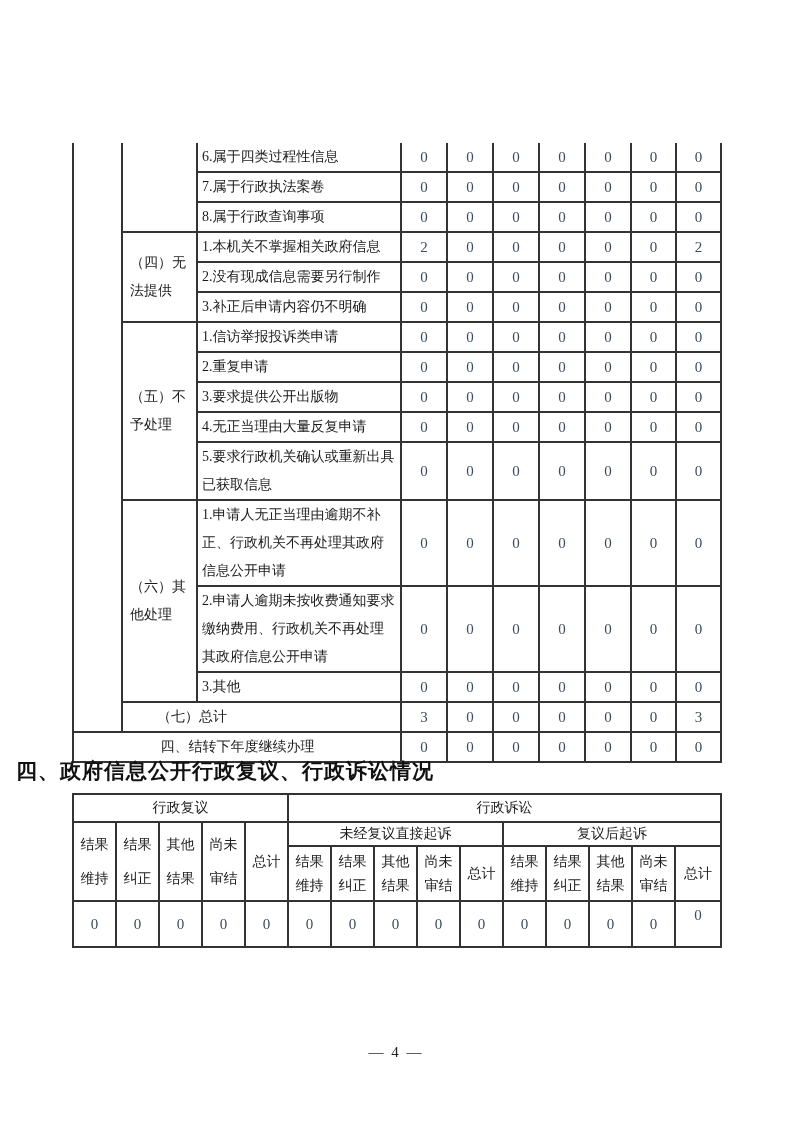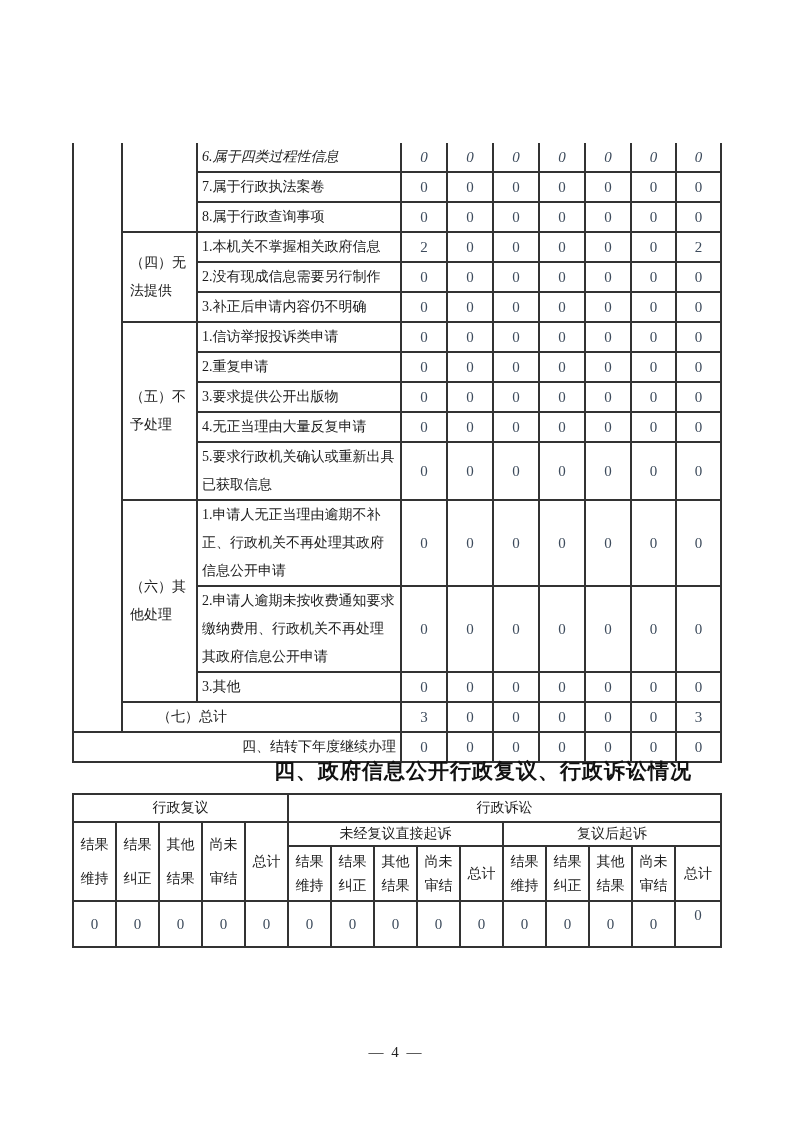--- a/index.html
+++ b/index.html
@@ -6,39 +6,39 @@
   html,body { background:#ffffff; }
   body { width:792px; height:1122px; font-family:"Liberation Serif", serif; color:#1b1b1b; }
   .page { position:relative; width:792px; height:1122px; background:#ffffff; overflow:hidden; }
 
   table { border-collapse:collapse; table-layout:fixed; position:absolute; }
   td, th { border:2px solid #333333; font-size:14px; font-weight:normal;
            vertical-align:middle; overflow:hidden; white-space:pre-line; }
 
   
   .t1 { left:72px; top:143px; width:648px; }
-  .t1 tr.first td { border-top:none;font-style:italic; }           
+  .t1 tr.first td { border-top:none; }           
   .t1 .item  { text-align:left; padding:0 4px; line-height:28px; }
   .t1 .gb    { text-align:left; padding:0 7px; line-height:28px; }
   .t1 .num   { text-align:center; font-size:15px; color:#3d4b5c; }
   .t1 .sum   { text-align:left; padding-left:34px; }
-  .t1 .carry { text-align:right; padding-left:5px; }
+  .t1 .carry { text-align:center; padding-left:5px; }
   tr.h28 { height:28px; } tr.h30 { height:30px; } tr.h31 { height:24px;padding-left:48px; }
   tr.h32 { height:28px; } tr.h56 { height:56px;border-radius:11px; } tr.h85 { height:85px; }
 
   
   .t2 { left:72px; top:793px; width:648px; }
   .t2 th, .t2 td { text-align:center; }
   .t2 .tallhead { line-height:34px; }
   .t2 .subhead  { line-height:24px; }
   .t2 .num { font-size:15px; color:#3d4b5c; }
   .t2 .vtop { vertical-align:top; padding-top:5px; }
   tr.h55 { height:55px; } tr.h46 { height:46px; }
 
-  .heading { position:absolute; left:44px; top:757px; width:648px; text-align:right;
+  .heading { position:absolute; left:16px; top:757px; width:648px; text-align:left;
              font-family:Liberation Mono, monospace; font-weight:bold;
              font-size:21px; letter-spacing:1px; color:#111111; }
   .footer  { position:absolute; left:0; top:1044px; width:792px; text-align:center;
              font-size:15px; letter-spacing:2px; color:#222222; }
 </style>
 </head>
 <body>
 
 <div class="page">
 

